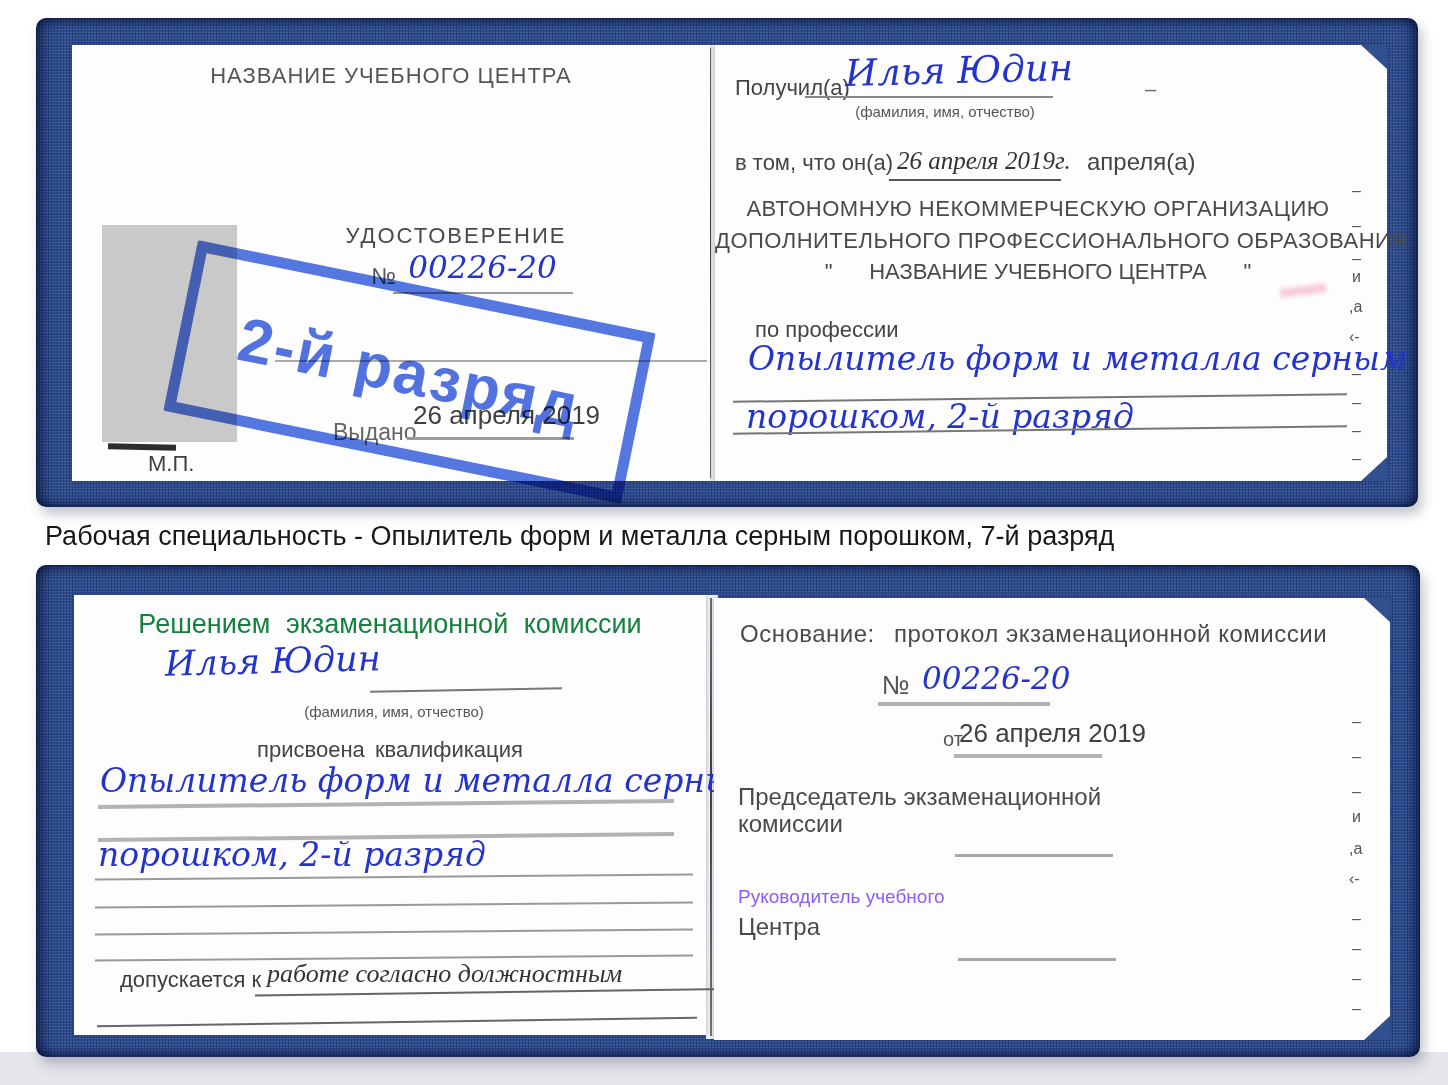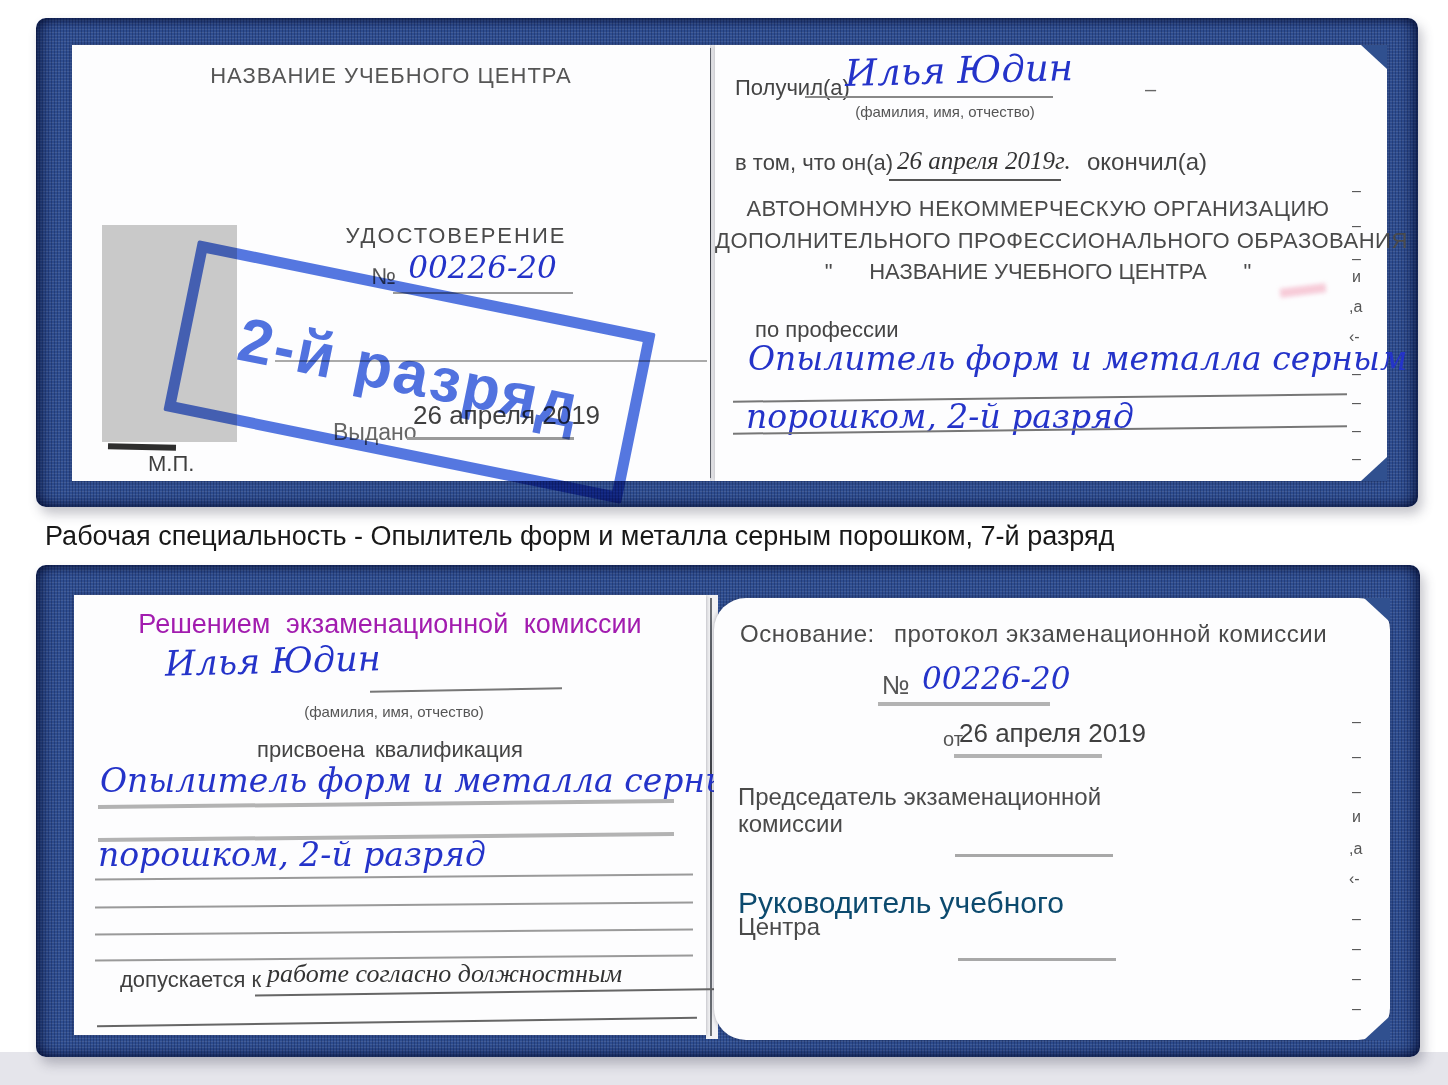--- a/index.html
+++ b/index.html
@@ -99,21 +99,21 @@
 
       <div class="txt" style="left:20px;top:30px;font-size:22px;color:#444;">Получил(а)</div>
       <div class="hw" style="left:130px;top:4px;font-size:37px;transform:rotate(-1.5deg);">Илья Юдин</div>
       <div class="ln" style="left:90px;top:51px;width:248px;background:#888;"></div>
       <div class="txt" style="left:430px;top:33px;font-size:20px;color:#666;">–</div>
       <div class="txt cen" style="left:100px;top:58px;width:260px;font-size:15px;color:#555;">(фамилия, имя, отчество)</div>
 
       <div class="txt" style="left:20px;top:105px;font-size:22px;color:#444;">в том, что он(а)</div>
       <div class="ital" style="left:182px;top:102px;font-size:25px;">26 апреля 2019г.</div>
       <div class="ln" style="left:174px;top:134px;width:172px;background:#555;"></div>
-      <div class="txt" style="left:372px;top:103px;font-size:24px;color:#444;">окончил(а)</div>
+      <div class="txt" style="left:372px;top:103px;font-size:24px;color:#444;">апреля(а)</div>
 
       <div class="txt cen" style="left:0;right:26px;top:183px;font-size:22px;letter-spacing:.5px;">ДОПОЛНИТЕЛЬНОГО ПРОФЕССИОНАЛЬНОГО ОБРАЗОВАНИЯ</div>
       <div class="txt cen" style="left:0;right:26px;top:151px;font-size:22px;letter-spacing:.5px;">АВТОНОМНУЮ НЕКОММЕРЧЕСКУЮ ОРГАНИЗАЦИЮ</div>
       <div class="txt cen" style="left:0;right:26px;top:214px;font-size:22px;white-space:pre;">"      НАЗВАНИЕ УЧЕБНОГО ЦЕНТРА      "</div>
 
       <div class="txt" style="left:40px;top:272px;font-size:22px;color:#444;">по профессии</div>
 
       <div class="hw" style="left:33px;top:294px;font-size:33px;">Опылитель форм и металла серным</div>
       <div class="ln" style="left:18px;top:352px;width:614px;background:#777;transform:rotate(-.7deg);"></div>
       <div class="hw" style="left:31px;top:352px;font-size:33px;">порошком, 2-й разряд</div>
@@ -132,21 +132,21 @@
     </div>
   </section>
 
   <div class="caption">Рабочая специальность - Опылитель форм и металла серным порошком, 7-й разряд</div>
 
   <section class="booklet b-bot">
     <div class="fold-strip" style="left:670px;top:30px;width:12px;height:444px;"></div>
     <div class="fold-line" style="left:674px;top:33px;height:438px;"></div>
 
     <div class="page" style="left:38px;top:30px;width:632px;height:440px;">
-      <div class="txt cen" style="left:20px;right:20px;top:14px;font-size:27px;color:#a21caf;word-spacing:8px;">Решением экзаменационной комиссии</div>
+      <div class="txt cen" style="left:20px;right:20px;top:14px;font-size:27px;color:#15803d;word-spacing:8px;">Решением экзаменационной комиссии</div>
 
       <div class="hw" style="left:91px;top:46px;font-size:35px;transform:rotate(-1.5deg);">Илья Юдин</div>
       <div class="ln" style="left:296px;top:94px;width:192px;background:#777;transform:rotate(-1deg);height:1.5px;"></div>
       <div class="txt cen" style="left:225px;top:108px;width:190px;font-size:15px;color:#555;">(фамилия, имя, отчество)</div>
 
       <div class="txt cen" style="left:20px;right:20px;top:142px;font-size:22px;color:#444;word-spacing:4px;">присвоена квалификация</div>
 
       <div class="hw" style="left:26px;top:166px;font-size:33px;">Опылитель форм и металла серным</div>
       <div class="ln thick" style="left:24px;top:207px;width:576px;transform:rotate(-.6deg);"></div>
       <div class="ln thick" style="left:24px;top:240px;width:576px;transform:rotate(-.6deg);"></div>
@@ -155,42 +155,42 @@
       <div class="ln" style="left:21px;top:309px;width:598px;transform:rotate(-.5deg);"></div>
       <div class="ln" style="left:21px;top:336px;width:598px;transform:rotate(-.5deg);"></div>
       <div class="ln" style="left:21px;top:362px;width:598px;transform:rotate(-.5deg);"></div>
 
       <div class="txt" style="left:46px;top:372px;font-size:22px;color:#3f3f3f;">допускается к</div>
       <div class="ital" style="left:193px;top:364px;font-size:26px;">работе согласно должностным</div>
       <div class="ln" style="left:181px;top:396px;width:513px;background:#666;transform:rotate(-.8deg);"></div>
       <div class="ln" style="left:23px;top:426px;width:600px;background:#666;transform:rotate(-.8deg);"></div>
     </div>
 
-    <div class="page" style="left:678px;top:33px;width:676px;height:442px;border-radius:32px;">
+    <div class="page" style="left:678px;top:33px;width:676px;height:442px;">
       <div class="wedge tr"></div>
       <div class="wedge br"></div>
 
       <div class="txt" style="left:26px;top:22px;font-size:24px;letter-spacing:.5px;color:#4a4a4a;">
         <span>Основание:</span>
         <span style="margin-left:12px;">протокол экзаменационной комиссии</span>
       </div>
 
       <div class="txt" style="left:168px;top:72px;font-size:26px;color:#555;">№</div>
       <div class="hw" style="left:208px;top:62px;font-size:31px;">00226-20</div>
       <div class="ln thick" style="left:164px;top:104px;width:172px;"></div>
 
       <div class="txt" style="left:213px;top:130px;font-size:20px;color:#555;margin-left:16px;">от</div>
       <div class="txt" style="left:245px;top:120px;font-size:26px;color:#3f3f3f;">26 апреля 2019</div>
       <div class="ln thick" style="left:240px;top:156px;width:148px;"></div>
 
       <div class="txt" style="left:24px;top:185px;font-size:24px;color:#4a4a4a;text-align:right;">Председатель экзаменационной</div>
       <div class="txt" style="left:24px;top:212px;font-size:24px;color:#4a4a4a;">комиссии</div>
       <div class="ln" style="left:241px;top:256px;width:158px;background:#a8a8a8;height:3px;"></div>
 
-      <div class="txt" style="left:24px;top:288px;font-size:30px;color:#0c4a6e;">Руководитель учебного</div>
+      <div class="txt" style="left:24px;top:288px;font-size:19px;color:#8b5cf6;">Руководитель учебного</div>
       <div class="txt" style="left:24px;top:315px;font-size:24px;color:#4a4a4a;">Центра</div>
       <div class="ln" style="left:244px;top:360px;width:158px;background:#a8a8a8;height:3px;"></div>
 
       <span class="mk" style="left:638px;top:115px;">–</span>
       <span class="mk" style="left:638px;top:150px;">–</span>
       <span class="mk" style="left:638px;top:185px;">–</span>
       <span class="mk" style="left:638px;top:210px;">и</span>
       <span class="mk" style="left:635px;top:242px;">,а</span>
       <span class="mk" style="left:635px;top:272px;">‹-</span>
       <span class="mk" style="left:638px;top:312px;">–</span>

